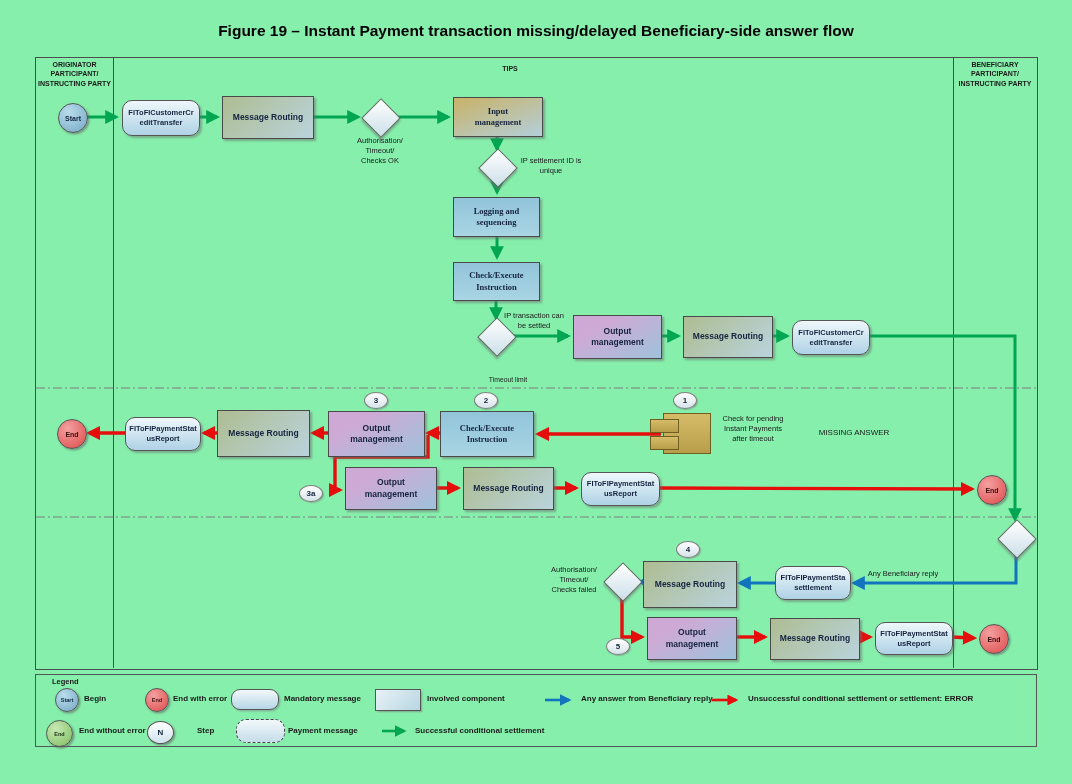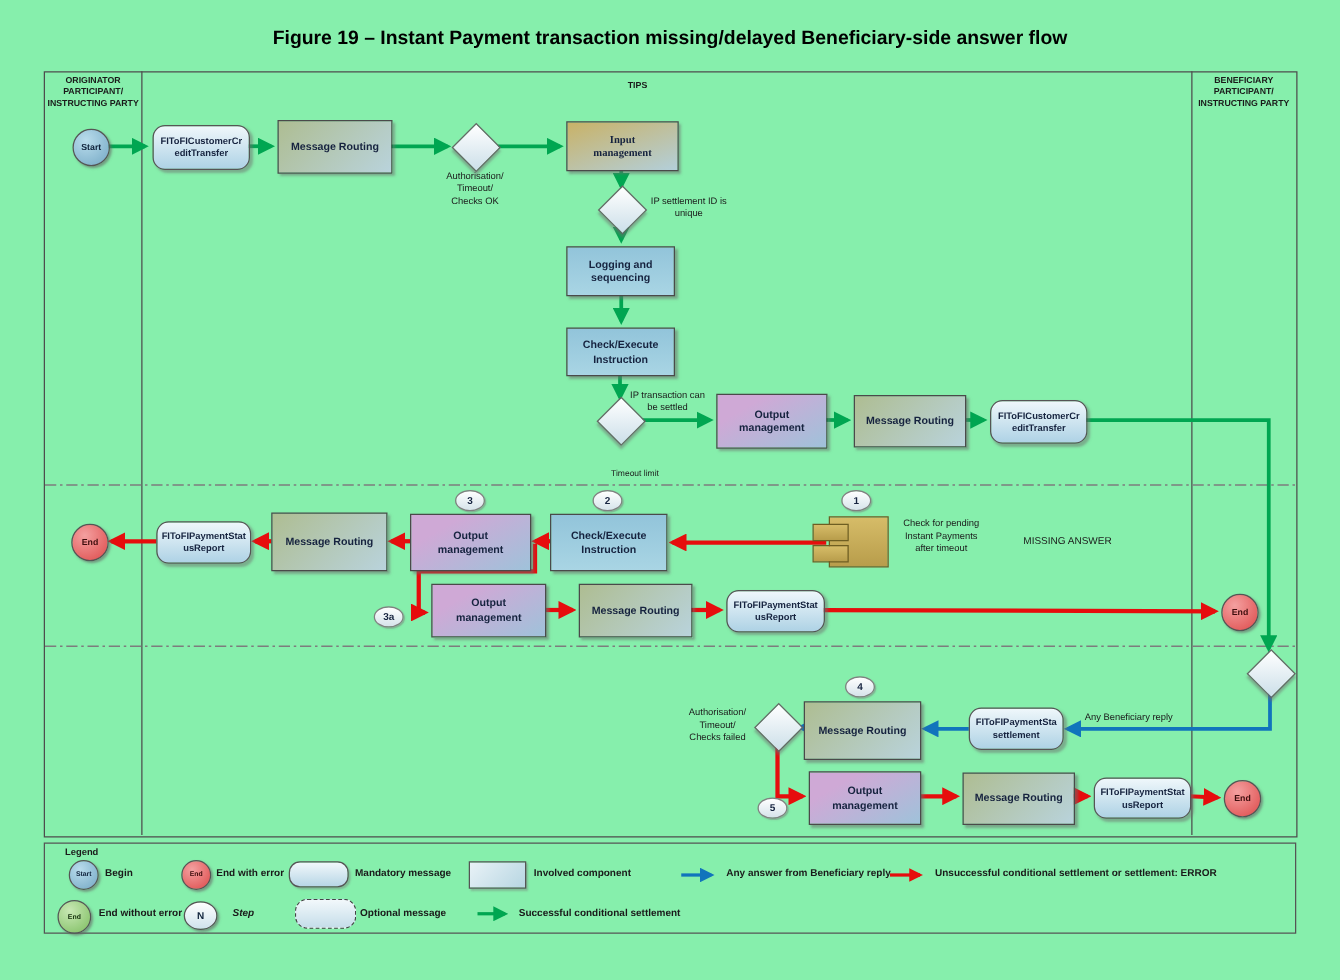--- a/index.html
+++ b/index.html
@@ -10,21 +10,21 @@
   #frame{left:35px;top:57px;width:1001px;height:611px;border:1px solid #4d4d4d;}
   .lane-div{width:1px;top:57px;height:611px;background:#4d4d4d;}
   .lane-hdr{font-size:7px;font-weight:bold;text-align:center;line-height:1.35;color:#1a1a1a;white-space:pre-line;}
   #svg-layer{left:0;top:0;z-index:1;}
   .node{z-index:2;}
   .box{display:flex;align-items:center;justify-content:center;text-align:center;
        border:1px solid #4a4a4a;box-shadow:2px 2px 2px rgba(110,110,110,.55);
        font-size:8.5px;font-weight:bold;color:#16233f;white-space:pre-line;line-height:1.3;}
   .g-green{background:linear-gradient(135deg,#aebd92,#b9d3dc);}
   .g-tan{background:linear-gradient(160deg,#c9b267,#b3cfda);font-family:Liberation Serif, serif;}
-  .g-blue{background:linear-gradient(to bottom,#92c4da,#a9d5e4);}
+  .g-blue{background:linear-gradient(to bottom,#92c4da,#a9d5e4);font-family:Liberation Serif, serif;}
   .g-purple{background:linear-gradient(150deg,#cfa9d6 25%,#9fc2da);}
   .pill{display:flex;align-items:center;justify-content:center;text-align:center;
         border:1px solid #555;border-radius:10px;box-shadow:2px 2px 2px rgba(110,110,110,.5);
         background:linear-gradient(to bottom,#eff7fb,#aed2e5);
         font-size:7.5px;font-weight:bold;color:#16233f;white-space:pre-line;line-height:1.3;}
   .circle{display:flex;align-items:center;justify-content:center;border-radius:50%;
           border:1.5px solid #555;box-shadow:1.5px 1.5px 2px rgba(100,100,100,.6);
           font-size:7px;font-weight:bold;color:#10233c;}
   .c-blue{background:radial-gradient(circle at 35% 30%,#b9dcec,#74a8c4);}
   .c-red{background:radial-gradient(circle at 35% 30%,#f4a0a0,#dd4a4a);color:#3d0d0d;}
@@ -209,20 +209,20 @@
   <div class="abs leg-rect" style="left:375px;top:689px;width:44px;height:20px;"></div>
   <div class="abs leg-cap" style="left:427px;top:694px;">Involved component</div>
 
   <div class="abs leg-cap" style="left:581px;top:694px;">Any answer from Beneficiary reply</div>
   <div class="abs leg-cap" style="left:748px;top:694px;">Unsuccessful conditional settlement or settlement: ERROR</div>
 
   <div class="abs node circle c-green" style="left:46px;top:720px;width:25px;height:25px;font-size:5.5px;">End</div>
   <div class="abs leg-cap" style="left:79px;top:726px;">End without error</div>
 
   <div class="abs node circle" style="left:147px;top:721px;width:25px;height:21px;border-radius:50%;background:linear-gradient(#ffffff,#cfe2ec);font-size:8px;">N</div>
-  <div class="abs leg-cap" style="left:186px;top:726px;font-style:italic;">Step</div>
+  <div class="abs leg-cap" style="left:197px;top:726px;">Step</div>
 
   <div class="abs leg-pill-dash" style="left:236px;top:719px;width:47px;height:22px;"></div>
-  <div class="abs leg-cap" style="left:288px;top:726px;">Optional message</div>
+  <div class="abs leg-cap" style="left:288px;top:726px;">Payment message</div>
 
   <div class="abs leg-cap" style="left:415px;top:726px;">Successful conditional settlement</div>
 
 </div>
 
 </body></html>

